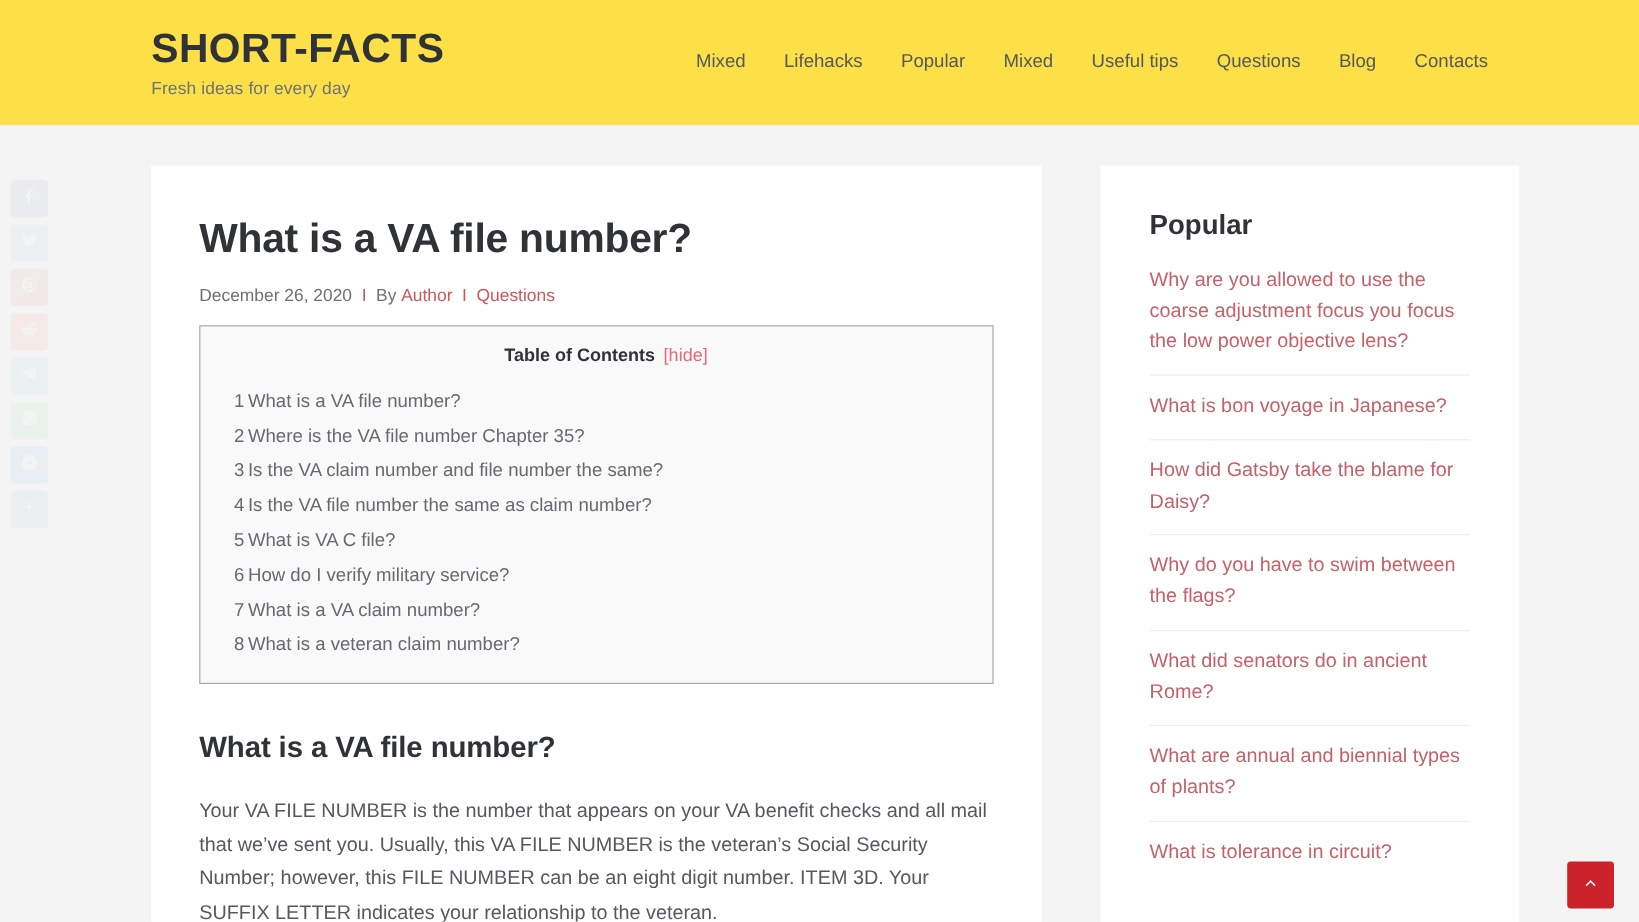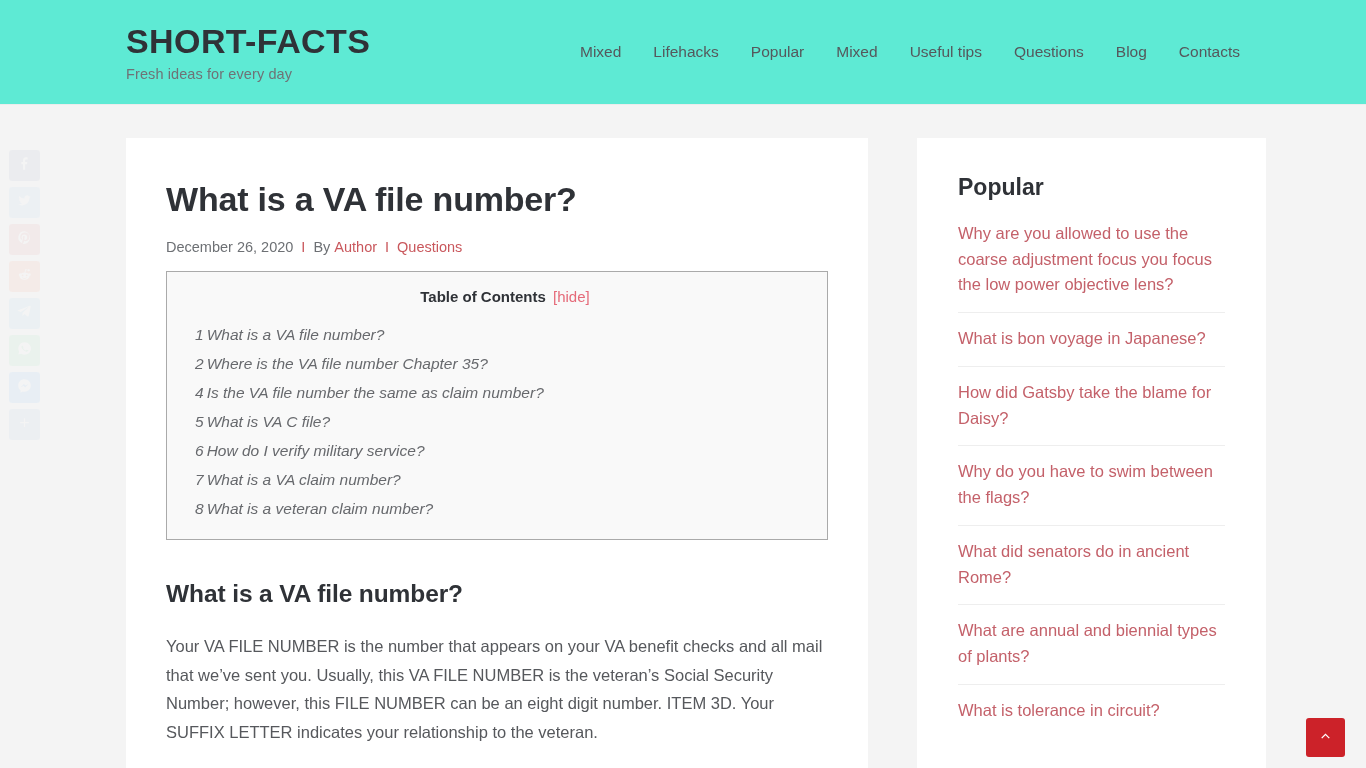--- a/index.html
+++ b/index.html
@@ -12,21 +12,21 @@
 
   body {
     font-family: "Liberation Sans", sans-serif;
     background: #f4f4f4;
     color: #444;
     -webkit-font-smoothing: antialiased;
   }
 
   
   .site-header {
-    background: #5eead4;
+    background: #fde047;
     height: 105px;
     width: 100%;
     display: flex;
     align-items: center;
     border-bottom: 1px solid #ececec;
     position: relative;
   }
 
   .header-inner {
     width: 1140px;
@@ -167,21 +167,20 @@
   .toc-list { list-style: none; }
 
   .toc-list li { margin-bottom: 9px; }
   .toc-list li:last-child { margin-bottom: 0; }
 
   .toc-list a {
     font-size: 15.5px;
     color: #67696d;
     text-decoration: none;
     line-height: 1.3;
-    font-style: italic;
   }
 
   .toc-num { margin-right: 3px; }
 
   
   .section-heading {
     font-size: 24.5px;
     font-weight: bold;
     color: #2f3237;
     margin-bottom: 24px;
@@ -394,20 +393,21 @@
       </div>
 
       <div class="toc">
         <div class="toc-title">
           <span>Table of Contents</span>
           <a href="#" class="toc-toggle">[hide]</a>
         </div>
         <ul class="toc-list">
           <li><a href="#"><span class="toc-num">1</span><span>What is a VA file number?</span></a></li>
           <li><a href="#"><span class="toc-num">2</span><span>Where is the VA file number Chapter 35?</span></a></li>
+          <li><a href="#"><span class="toc-num">3</span><span>Is the VA claim number and file number the same?</span></a></li>
           <li><a href="#"><span class="toc-num">4</span><span>Is the VA file number the same as claim number?</span></a></li>
           <li><a href="#"><span class="toc-num">5</span><span>What is VA C file?</span></a></li>
           <li><a href="#"><span class="toc-num">6</span><span>How do I verify military service?</span></a></li>
           <li><a href="#"><span class="toc-num">7</span><span>What is a VA claim number?</span></a></li>
           <li><a href="#"><span class="toc-num">8</span><span>What is a veteran claim number?</span></a></li>
         </ul>
       </div>
 
       <h2 class="section-heading">What is a VA file number?</h2>
       <p class="body-paragraph">Your VA FILE NUMBER is the number that appears on your VA benefit checks and all mail that we’ve sent you. Usually, this VA FILE NUMBER is the veteran’s Social Security Number; however, this FILE NUMBER can be an eight digit number. ITEM 3D. Your SUFFIX LETTER indicates your relationship to the veteran.</p>

